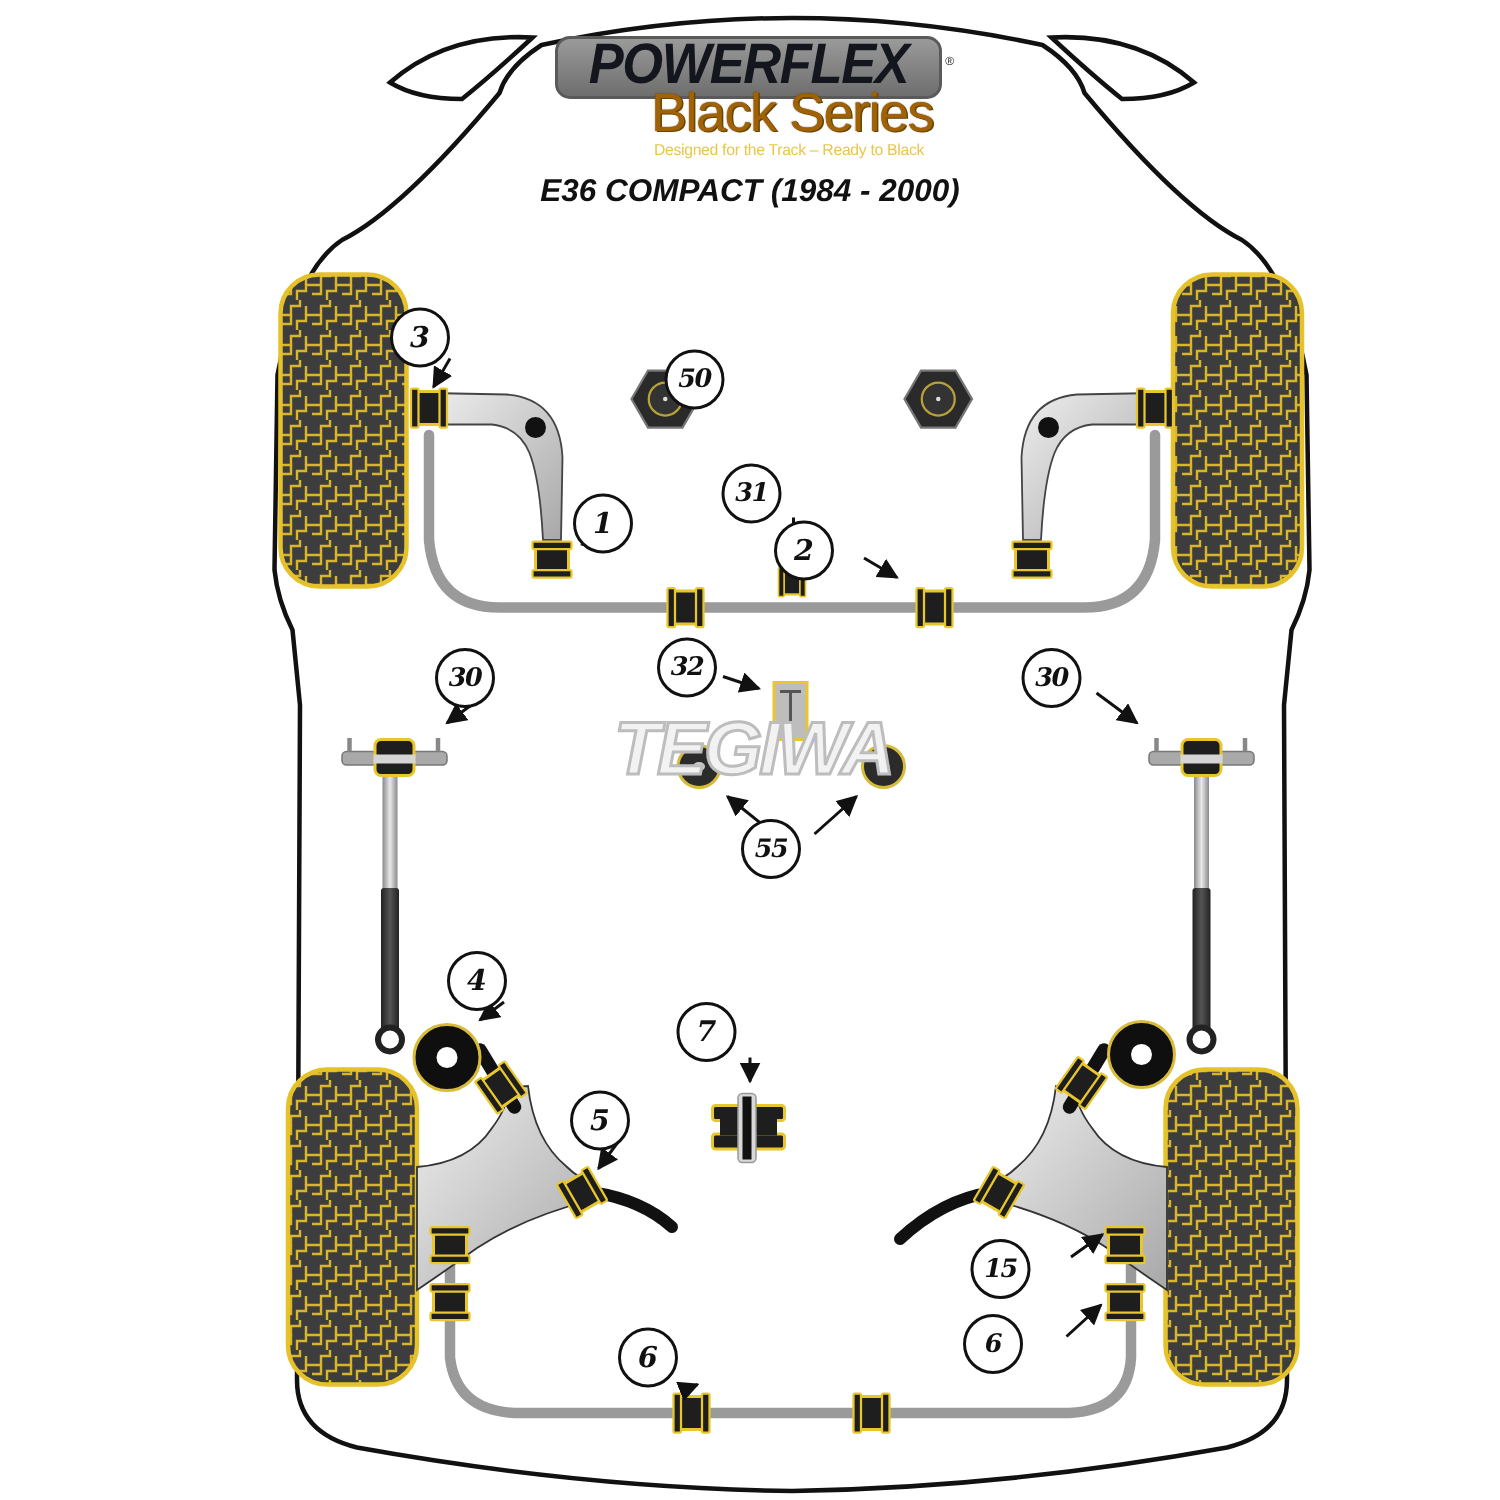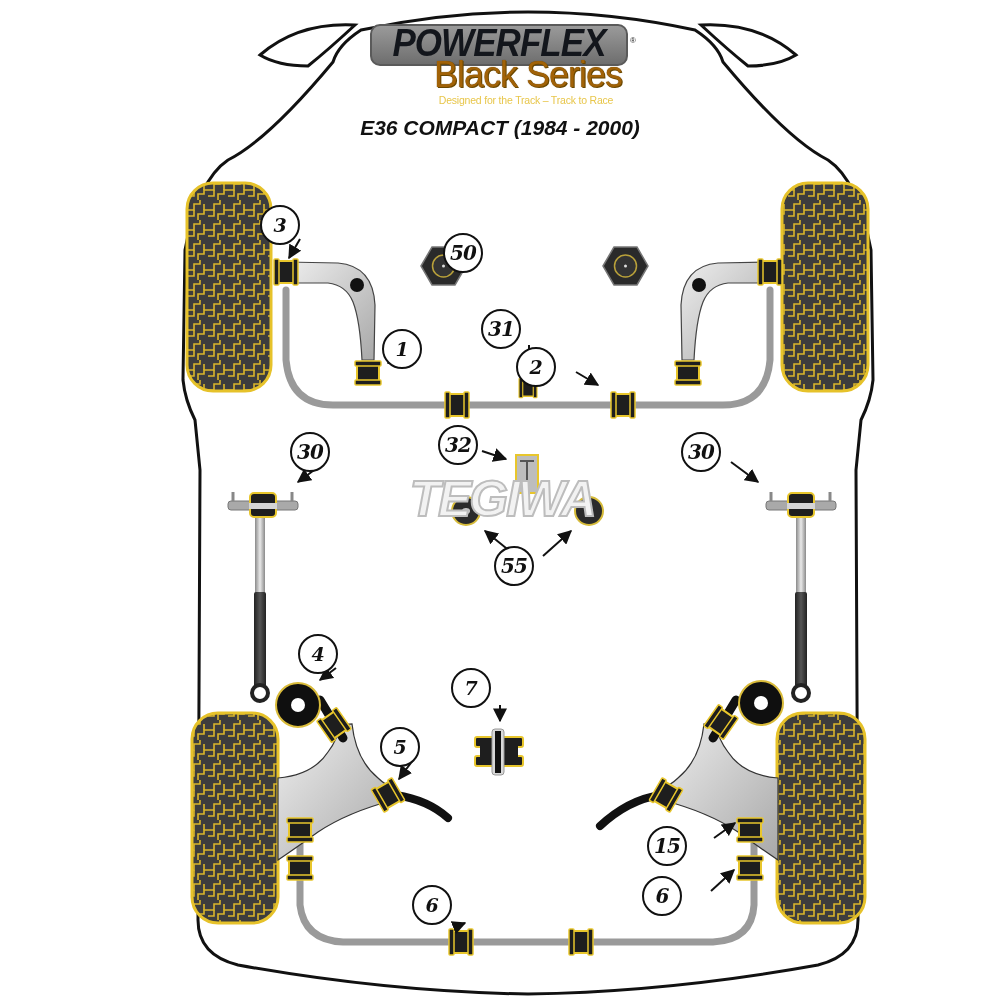--- a/index.html
+++ b/index.html
@@ -15,21 +15,21 @@
   .logo-series { position:absolute; left:62px; top:38px; width:200px; text-align:center;
     font-family:"Liberation Sans", sans-serif; font-size:36px; line-height:30px; color:#a16207;
     text-shadow:0 0 1px #5a3a00, 1px 1px 0 #6b4a00; letter-spacing:-1px; }
   .logo-tag { position:absolute; left:50px; top:72px; width:220px; text-align:center;
     font-family:"Liberation Sans", sans-serif; font-size:10.5px; color:#e8c64a; letter-spacing:-0.2px; }
   .title { position:absolute; left:300px; top:116px; width:400px; text-align:center;
     font-family:"Liberation Sans", sans-serif; font-weight:bold; font-style:italic; font-size:21px; color:#111; }
   .callout { position:absolute; width:40px; height:40px; border:2px solid #111; border-radius:50%; background:#fff;
     box-sizing:border-box; display:flex; align-items:center; justify-content:center;
     font-family:"DejaVu Serif", serif; font-weight:bold; font-style:italic; font-size:19px; color:#111; }
-  .callout.sm { font-size:20px; letter-spacing:-1px; }
+  .callout.sm { font-size:17px; letter-spacing:-1px; }
   .watermark { position:absolute; left:352px; top:476px; width:300px; height:50px; }
 </style>
 </head>
 <body>
 
 <div id="stage">
   <svg width="1000" height="1000" viewBox="0 0 1000 1000" xmlns="http://www.w3.org/2000/svg">
     <defs>
       <pattern id="tread" width="20" height="20" patternUnits="userSpaceOnUse">
         <rect width="20" height="20" fill="#3d3d3d"></rect>
@@ -215,21 +215,21 @@
       <line x1="432" y1="925" x2="437" y2="923"></line>
     </g>
   </svg>
 
   
   <div class="logo-wrap">
     <div class="logo-box"></div>
     <div class="logo-brand">POWERFLEX</div>
     <div class="logo-reg">®</div>
     <div class="logo-series">Black Series</div>
-    <div class="logo-tag">Designed for the Track – Track to Race</div>
+    <div class="logo-tag">Designed for the Track – Ready to Black</div>
   </div>
 
   <div class="title">E36 COMPACT (1984 - 2000)</div>
 
   
   <svg class="watermark" viewBox="0 0 300 50">
     <text x="150" y="40" text-anchor="middle" font-family="Liberation Sans, sans-serif" font-weight="bold" font-style="italic" font-size="50" fill="#f2f2f2" stroke="#bdbdbd" stroke-width="2" letter-spacing="-2">TEGIWA</text>
   </svg>
 
   

